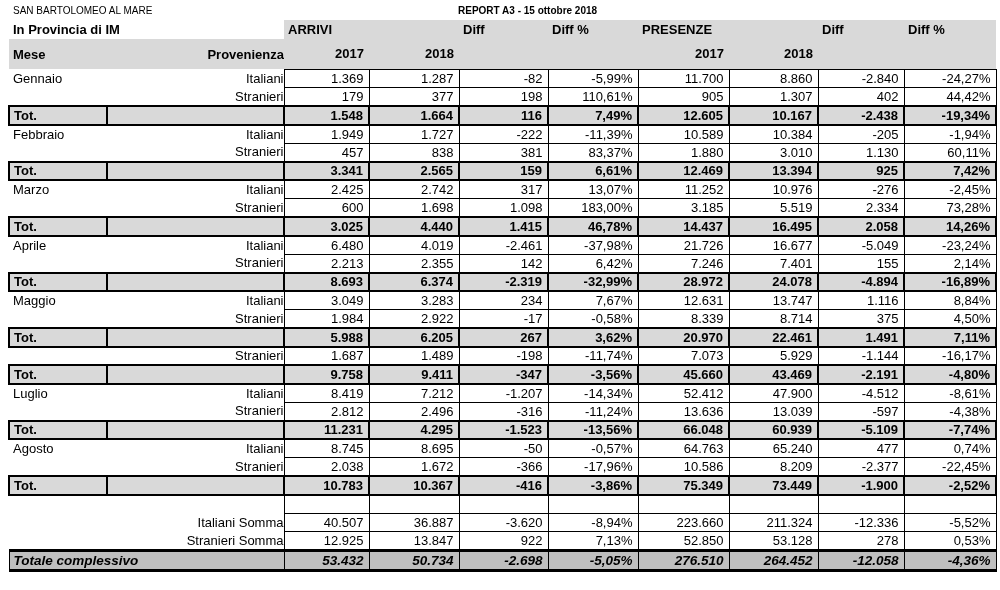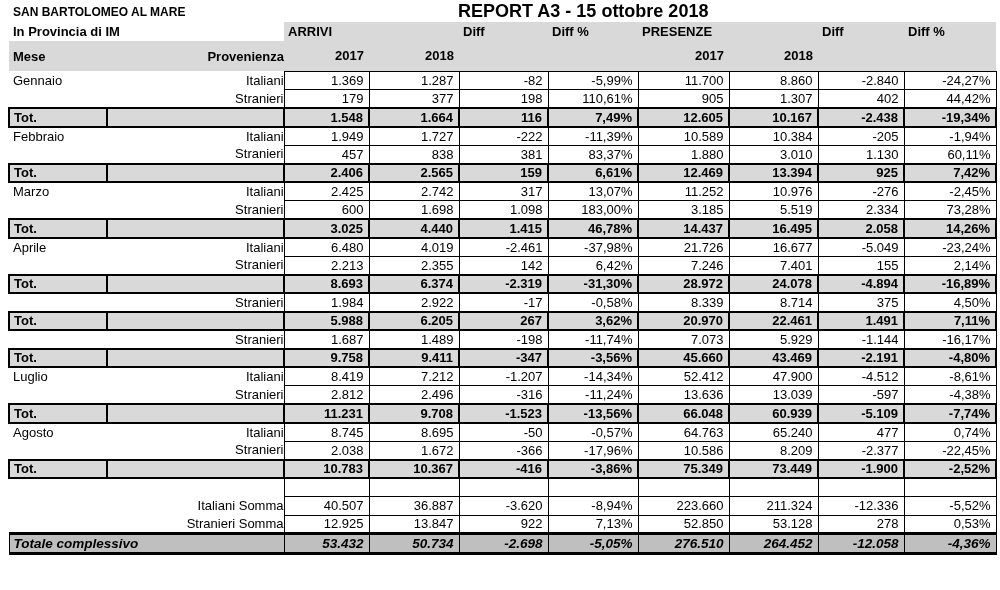--- a/index.html
+++ b/index.html
@@ -18,22 +18,22 @@
   }
   .bold   { font-weight: bold; }
   .num    { text-align: right; padding-right: 5px; }
   .lbl    { text-align: left; padding-left: 4px; }
   .lbl2   { text-align: right; padding-left: 6px; }
   .gray   { background: #d9d9d9; margin-top: 8px; }
   .bx     { border: 1px solid #000; }
   tr.r-title td { height: 19px; }
   tr.r-band td  { height: 19px; }
   tr.r-cols td  { height: 30px; }
-  .rtitle { font-size: 12px; font-weight: bold; }
-  .rright { padding-left: 174px; font-weight: bold; font-size: 18px; }
+  .rtitle { font-size: 10px; font-weight: normal; }
+  .rright { padding-left: 174px; font-weight: bold; font-size: 10px; }
   tr.r-tot td {
     border: 2px solid #000; background: #d9d9d9; font-weight: bold;
   }
   tr.r-blank td.bx { background: #fff; }
   tr.r-totale td {
     border-top: 3px solid #000; border-bottom: 3px solid #000;
     border-left: 1px solid #000; border-right: 1px solid #000;
     background: #bfbfbf; font-weight: bold; font-style: italic;
     height: 20px; font-size: 13.5px;
   }
@@ -138,21 +138,21 @@
         <td class="num bx">381</td>
         <td class="num bx">83,37%</td>
         <td class="num bx">1.880</td>
         <td class="num bx">3.010</td>
         <td class="num bx">1.130</td>
         <td class="num bx">60,11%</td>
       </tr>
       <tr class="r-tot">
         <td class="lbl">Tot.</td>
         <td></td>
-        <td class="num">2.406</td>
+        <td class="num">3.341</td>
         <td class="num">2.565</td>
         <td class="num">159</td>
         <td class="num">6,61%</td>
         <td class="num">12.469</td>
         <td class="num">13.394</td>
         <td class="num">925</td>
         <td class="num">7,42%</td>
       </tr>
       <tr class="r-data">
         <td class="lbl">Marzo</td>
@@ -213,25 +213,37 @@
         <td class="num bx">7.401</td>
         <td class="num bx">155</td>
         <td class="num bx">2,14%</td>
       </tr>
       <tr class="r-tot">
         <td class="lbl">Tot.</td>
         <td></td>
         <td class="num">8.693</td>
         <td class="num">6.374</td>
         <td class="num">-2.319</td>
-        <td class="num">-31,30%</td>
+        <td class="num">-32,99%</td>
         <td class="num">28.972</td>
         <td class="num">24.078</td>
         <td class="num">-4.894</td>
         <td class="num">-16,89%</td>
+      </tr>
+      <tr class="r-data">
+        <td class="lbl">Maggio</td>
+        <td class="lbl2">Italiani</td>
+        <td class="num bx">3.049</td>
+        <td class="num bx">3.283</td>
+        <td class="num bx">234</td>
+        <td class="num bx">7,67%</td>
+        <td class="num bx">12.631</td>
+        <td class="num bx">13.747</td>
+        <td class="num bx">1.116</td>
+        <td class="num bx">8,84%</td>
       </tr>
       <tr class="r-data">
         <td></td>
         <td class="lbl2">Stranieri</td>
         <td class="num bx">1.984</td>
         <td class="num bx">2.922</td>
         <td class="num bx">-17</td>
         <td class="num bx">-0,58%</td>
         <td class="num bx">8.339</td>
         <td class="num bx">8.714</td>
@@ -295,21 +307,21 @@
         <td class="num bx">-11,24%</td>
         <td class="num bx">13.636</td>
         <td class="num bx">13.039</td>
         <td class="num bx">-597</td>
         <td class="num bx">-4,38%</td>
       </tr>
       <tr class="r-tot">
         <td class="lbl">Tot.</td>
         <td></td>
         <td class="num">11.231</td>
-        <td class="num">9.708</td>
+        <td class="num">4.295</td>
         <td class="num">-1.523</td>
         <td class="num">-13,56%</td>
         <td class="num">66.048</td>
         <td class="num">60.939</td>
         <td class="num">-5.109</td>
         <td class="num">-7,74%</td>
       </tr>
       <tr class="r-data">
         <td class="lbl">Agosto</td>
         <td class="lbl2">Italiani</td>

